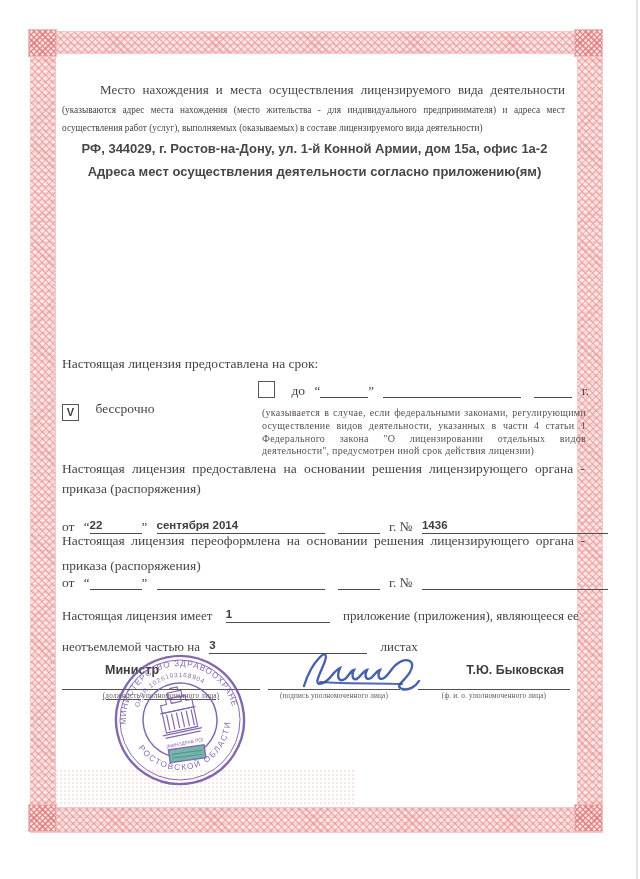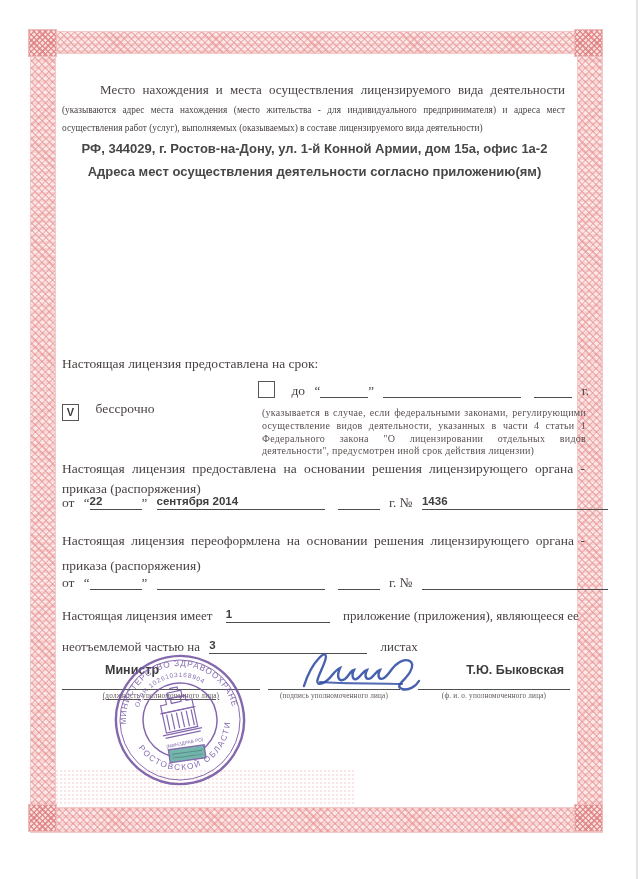--- a/index.html
+++ b/index.html
@@ -91,21 +91,21 @@
     <span class="gap6"></span><span class="serif14">г.</span>
   </div>
 
   <div class="abs jp" style="left:262px;top:407px;width:324px;font-size:10px;line-height:1.28;color:#5b5050;letter-spacing:.25px;">(указывается в случае, если федеральными законами, регулирующими осуществление видов деятельности, указанных в части 4 статьи 1 Федерального закона "О лицензировании отдельных видов деятельности", предусмотрен иной срок действия лицензии)</div>
 
   <div class="abs jp serif14" style="left:62px;top:459px;width:523px;line-height:1.5;">Настоящая лицензия предоставлена на основании решения лицензирующего органа - приказа (распоряжения)</div>
 
   <div class="abs row" style="left:62px;top:494px;">
     <span class="serif14">от</span>
     <span class="gap6"></span><span>“</span><span class="bl" style="width:52px;"><span class="val">22</span></span><span>”</span>
-    <span class="gap6"></span><span class="bl" style="width:168px;"><span class="val">сентября 2014</span></span>
+    <span class="gap6"></span><span class="bl" style="width:168px;margin-top:24px;"><span class="val">сентября 2014</span></span>
     <span class="gap10"></span><span class="bl" style="width:42px;"></span>
     <span class="gap6"></span><span class="serif14">г. №</span>
     <span class="gap6"></span><span class="bl" style="width:186px;"><span class="val">1436</span></span>
   </div>
 
   <div class="abs jp serif14" style="left:62px;top:529px;width:523px;line-height:1.85;">Настоящая лицензия переоформлена на основании решения лицензирующего органа - приказа (распоряжения)</div>
 
   <div class="abs row" style="left:62px;top:574px;">
     <span class="serif14">от</span>
     <span class="gap6"></span><span>“</span><span class="bl" style="width:52px;"></span><span>”</span>

